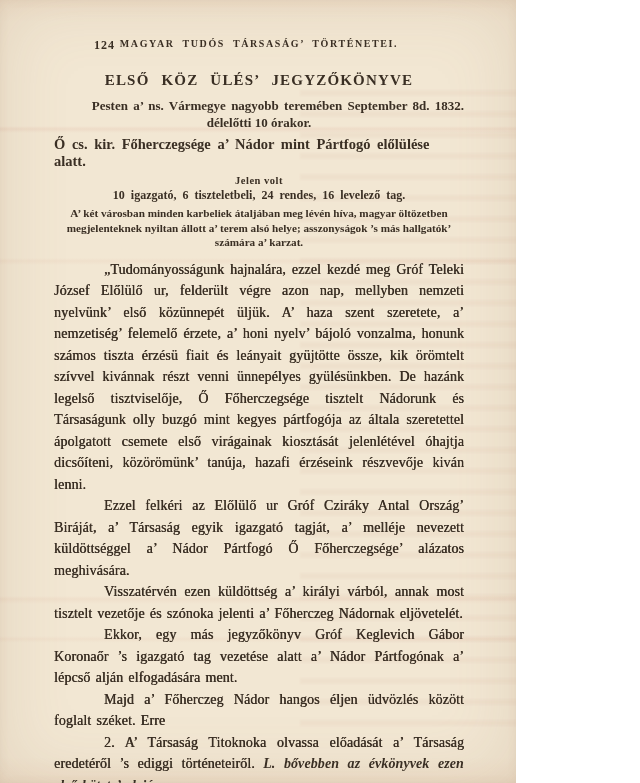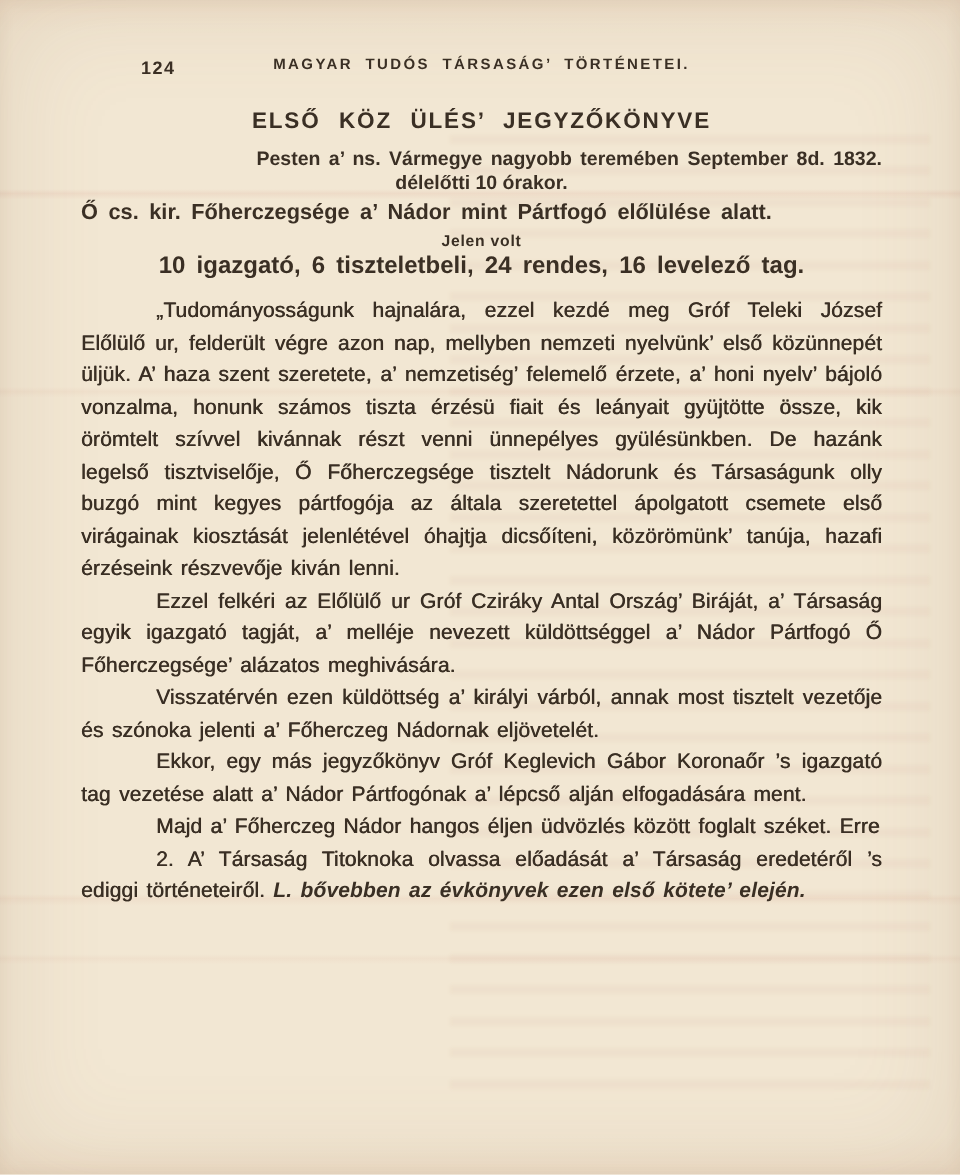--- a/index.html
+++ b/index.html
@@ -1,30 +1,30 @@
 <!DOCTYPE html>
 <html><head>
 <meta charset="utf-8">
 <style>
   html,body{margin:0;padding:0;}
   .page{
     position:relative;
-    width:640px;height:783px;
+    width:516px;height:783px;
     box-sizing:border-box;
     background:#f2e7d3;
     background-image:
       linear-gradient(180deg, rgba(236,214,190,.35) 0px, rgba(242,231,211,0) 22px),
       linear-gradient(0deg, rgba(231,207,182,.30) 0px, rgba(242,231,211,0) 26px),
       linear-gradient(180deg, rgba(242,231,211,0) 126px, rgba(223,178,160,.22) 129px, rgba(242,231,211,0) 133px),
       linear-gradient(180deg, rgba(242,231,211,0) 258px, rgba(226,186,165,.16) 261px, rgba(242,231,211,0) 265px),
       linear-gradient(180deg, rgba(242,231,211,0) 596px, rgba(226,186,165,.18) 599px, rgba(242,231,211,0) 604px),
       linear-gradient(180deg, rgba(242,231,211,0) 636px, rgba(226,186,165,.14) 639px, rgba(242,231,211,0) 643px);
     box-shadow: inset 0 0 70px rgba(150,110,80,.16), inset 0 0 10px rgba(150,110,80,.10);
     overflow:hidden;
-    font-family:Liberation Sans, sans-serif;
+    font-family:Liberation Serif, serif;
     color:#3a2f24;
   }
   .bleed{
     position:absolute;left:300px;top:90px;width:320px;height:640px;
     background:repeating-linear-gradient(180deg, rgba(201,143,122,.07) 0 6px, rgba(201,143,122,0) 6px 21px);
     filter:blur(1px);
     pointer-events:none;
   }
   .inner{position:relative;padding:38px 52px 0 54px;}
   .page-header{position:relative;height:15px;}
@@ -51,21 +51,21 @@
   .presiding{
     margin-top:5px;text-align:left;
     font-size:14.5px;font-weight:bold;word-spacing:3px;
   }
   .jelen{
     margin-top:5px;text-align:center;
     font-size:10.5px;font-weight:bold;letter-spacing:.5px;
   }
   .attendance{
     margin-top:2px;text-align:center;
-    font-size:16px;font-weight:bold;word-spacing:3px;
+    font-size:12px;font-weight:bold;word-spacing:3px;
   }
   .note{
     margin-top:3px;text-align:center;
     font-size:11.2px;font-weight:bold;line-height:14.5px;
   }
   .body{margin-top:9px;}
   .body p{
     margin:0;
     font-size:14px;line-height:21.5px;
     text-align:justify;text-indent:50px;
@@ -85,20 +85,21 @@
       <span class="page-number">124</span>
       <span class="running-header">MAGYAR TUDÓS TÁRSASÁG’ TÖRTÉNETEI.</span>
     </div>
 
     <h1 class="title">ELSŐ KÖZ ÜLÉS’ JEGYZŐKÖNYVE</h1>
     <div class="dateline">Pesten a’ ns. Vármegye nagyobb teremében September 8d. 1832.</div>
     <div class="timeline">délelőtti 10 órakor.</div>
     <div class="presiding">Ő cs. kir. Főherczegsége a’ Nádor mint Pártfogó előlülése alatt.</div>
     <div class="jelen">Jelen volt</div>
     <div class="attendance">10 igazgató, 6 tiszteletbeli, 24 rendes, 16 levelező tag.</div>
+    <div class="note">A’ két városban minden karbeliek átaljában meg lévén híva, magyar öltözetben megjelenteknek nyiltan állott a’ terem alsó helye; asszonyságok ’s más hallgatók’ számára a’ karzat.</div>
 
     <div class="body">
       <p>„Tudományosságunk hajnalára, ezzel kezdé meg Gróf Teleki József Előlülő ur, felderült végre azon nap, mellyben nemzeti nyelvünk’ első közünnepét üljük. A’ haza szent szeretete, a’ nemzetiség’ felemelő érzete, a’ honi nyelv’ bájoló vonzalma, honunk számos tiszta érzésü fiait és leányait gyüjtötte össze, kik örömtelt szívvel kivánnak részt venni ünnepélyes gyülésünkben. De hazánk legelső tisztviselője, Ő Főherczegsége tisztelt Nádorunk és Társaságunk olly buzgó mint kegyes pártfogója az általa szeretettel ápolgatott csemete első virágainak kiosztását jelenlétével óhajtja dicsőíteni, közörömünk’ tanúja, hazafi érzéseink részvevője kiván lenni.</p>
       <p>Ezzel felkéri az Előlülő ur Gróf Cziráky Antal Ország’ Biráját, a’ Társaság egyik igazgató tagját, a’ melléje nevezett küldöttséggel a’ Nádor Pártfogó Ő Főherczegsége’ alázatos meghivására.</p>
       <p>Visszatérvén ezen küldöttség a’ királyi várból, annak most tisztelt vezetője és szónoka jelenti a’ Főherczeg Nádornak eljövetelét.</p>
       <p>Ekkor, egy más jegyzőkönyv Gróf Keglevich Gábor Koronaőr ’s igazgató tag vezetése alatt a’ Nádor Pártfogónak a’ lépcső alján elfogadására ment.</p>
       <p>Majd a’ Főherczeg Nádor hangos éljen üdvözlés között foglalt széket. Erre</p>
 
       <p><span>2. A’ Társaság Titoknoka olvassa előadását a’ Társaság eredetéről ’s ediggi történeteiről. </span><em>L. bővebben az évkönyvek ezen első kötete’ elején.</em></p>
 

